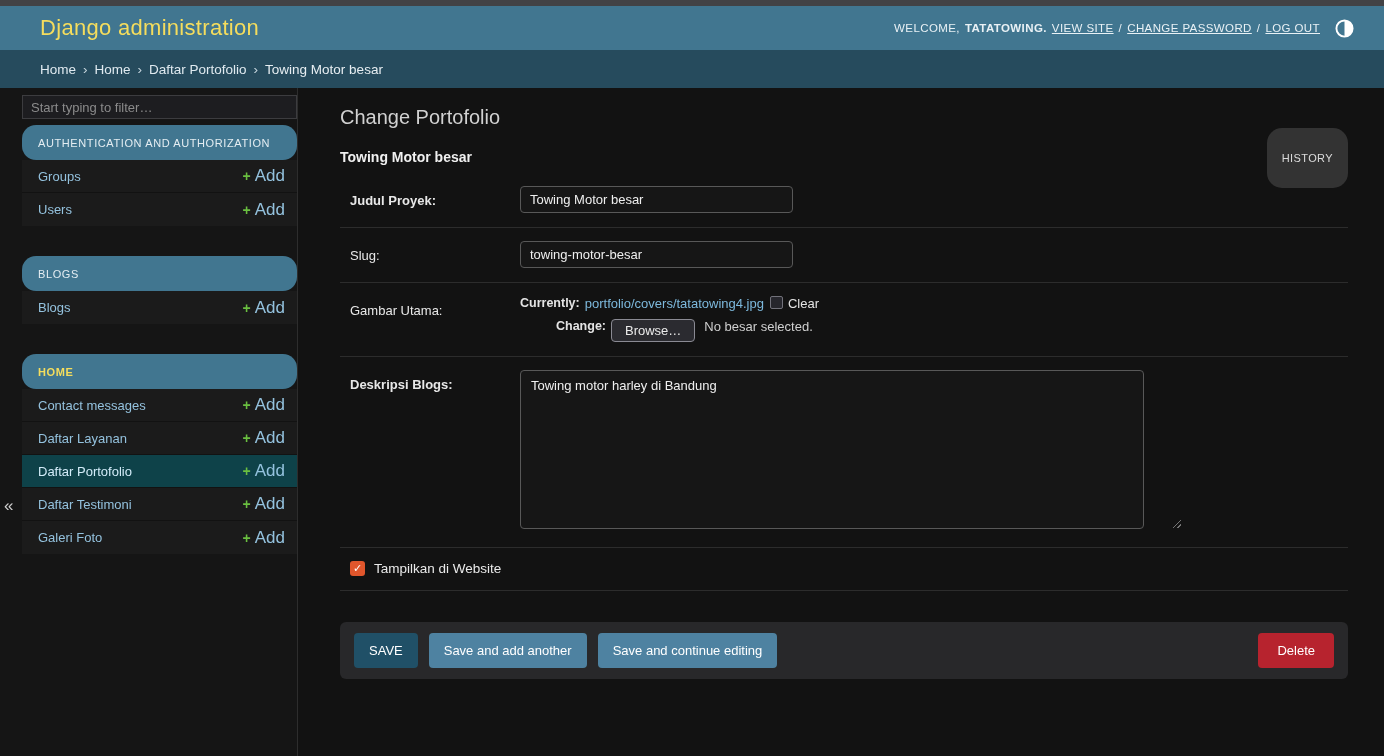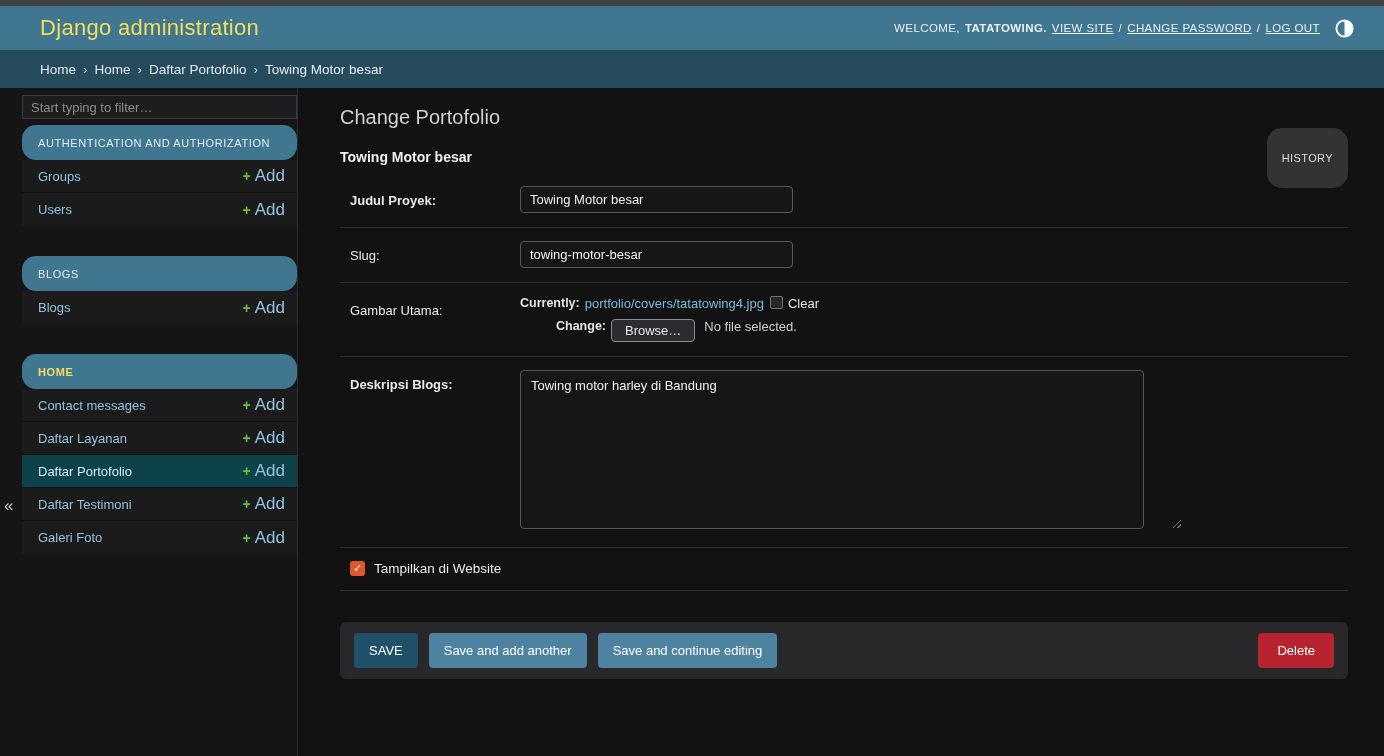--- a/index.html
+++ b/index.html
@@ -209,21 +209,21 @@
           <div class="field-col">
             <div class="file-line">
               <b>Currently:</b>
               <a href="#">portfolio/covers/tatatowing4.jpg</a>
               <span class="mini-check"></span>
               <span>Clear</span>
             </div>
             <div class="file-line">
               <b>Change:</b>
               <button type="button" class="browse-btn">Browse…</button>
-              <span class="nofile">No file selected.</span>
+              <span class="nofile">No besar selected.</span>
             </div>
           </div>
         </div>
 
         <div class="form-row">
           <div class="label-col req">Deskripsi Blogs:</div>
           <div class="field-col">
             <div class="ta-wrap">
               <textarea class="desc-area" style="">Towing motor harley di Bandung</textarea>
               <span class="grip"></span>

